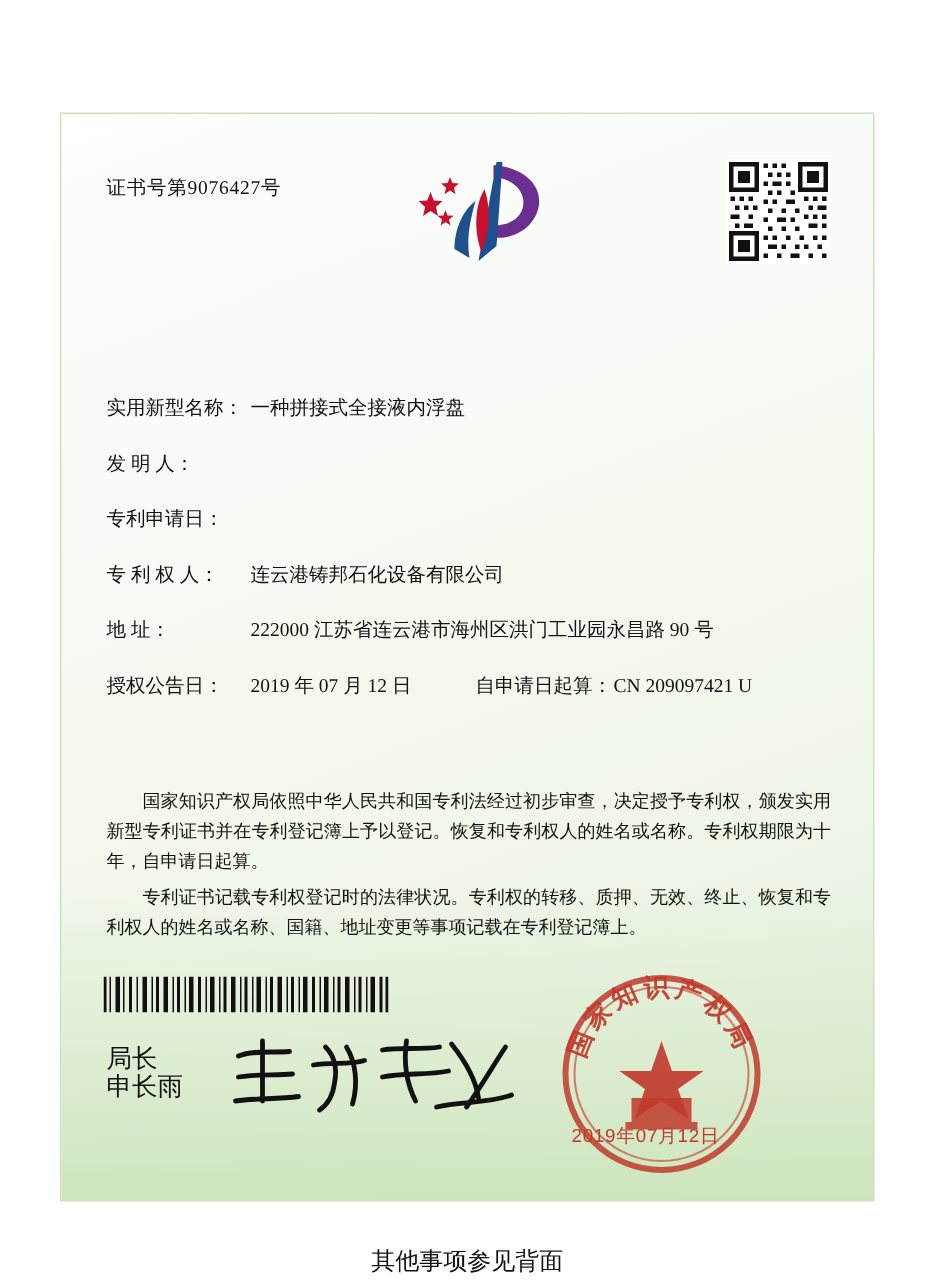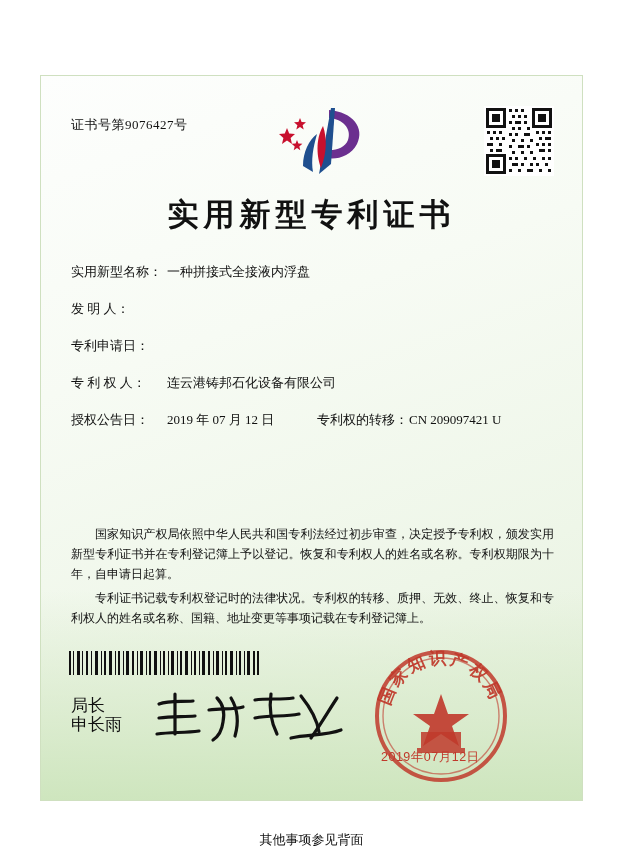--- a/index.html
+++ b/index.html
@@ -192,21 +192,21 @@
     top: 672px;
     text-align: center;
     font-size: 12px;
     color: #111;
   }
   .footer-note {
     position: absolute;
     left: 0; right: 0;
     top: 816px;
     text-align: center;
-    font-size: 13px;
+    font-size: 16px;
     color: #111;
   }
 </style>
 </head>
 <body>
 
 <div class="page">
   <div class="cert">
     <div class="cert-inner">
 
@@ -305,41 +305,44 @@
               <rect x="61" y="57" width="3" height="3"></rect>
             <rect x="25" y="63" width="3" height="3"></rect>
               <rect x="34" y="63" width="3" height="3"></rect>
               <rect x="43" y="63" width="6" height="3"></rect>
             <rect x="55" y="63" width="3" height="3"></rect>
               <rect x="64" y="63" width="3" height="3"></rect>
           </g>
         </svg>
       </div>
 
-      <div class="title">实用新型专利证书</div>
 
       <div class="fields">
         <div class="field">
           <span class="lbl">实用新型名称：</span>
           <span class="val">一种拼接式全接液内浮盘</span>
         </div>
         <div class="field">
           <span class="lbl">发  明  人：</span>
         </div>
         <div class="field">
           <span class="lbl">专利申请日：</span>
         </div>
         <div class="field">
           <span class="lbl">专 利 权 人：</span>
           <span class="val">连云港铸邦石化设备有限公司</span>
         </div>
         <div class="field">
+          <span class="lbl">地        址：</span>
+          <span class="val">222000 江苏省连云港市海州区洪门工业园永昌路 90 号</span>
+        </div>
+        <div class="field">
           <span class="lbl">授权公告日：</span>
           <span class="val2" style="flex:0 0 150px;">2019 年 07 月 12 日</span>
-          <span class="lbl2">专利权的转移：</span>
+          <span class="lbl2">自申请日起算：</span>
           <span class="val2">CN 209097421 U</span>
         </div>
       </div>
 
       <div class="paras">
         <div class="para">国家知识产权局依照中华人民共和国专利法经过初步审查，决定授予专利权，颁发实用新型专利证书并在专利登记簿上予以登记。恢复和专利权人的姓名或名称。专利权期限为十年，自申请日起算。</div>
         <div class="para">专利证书记载专利权登记时的法律状况。专利权的转移、质押、无效、终止、恢复和专利权人的姓名或名称、国籍、地址变更等事项记载在专利登记簿上。</div>
       </div>
 
       <div class="barcode">

